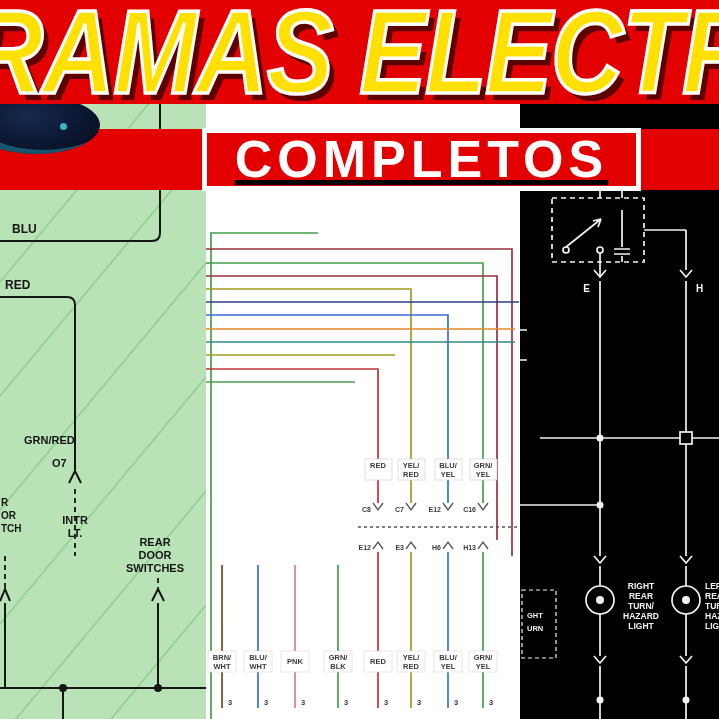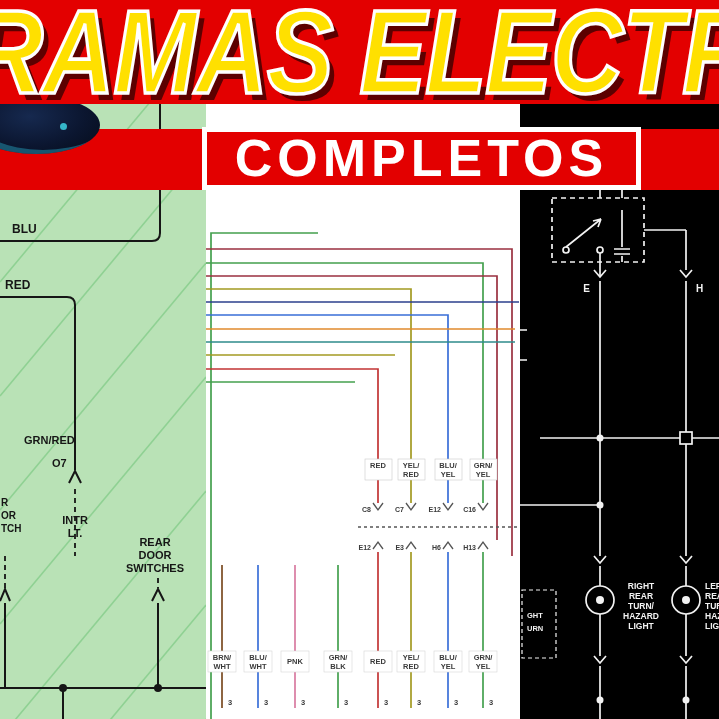--- a/index.html
+++ b/index.html
@@ -8,21 +8,21 @@
   svg.art{position:absolute;left:0;top:0;display:block;}
   svg.art text{font-family:"Liberation Sans",sans-serif;font-weight:bold;}
 
   .banner-top{position:absolute;left:0;top:0;width:719px;height:104px;background:#e30000;
               display:flex;align-items:center;justify-content:center;overflow:hidden;z-index:4;}
   .banner-top .title{white-space:nowrap;font-size:100px;font-weight:bold;font-style:italic;
               color:#ffe000;-webkit-text-stroke:3px #ffffff;
               text-shadow:6px 6px 0 #5c0000;transform:scaleY(1.18);letter-spacing:-1px;}
 
   .banner-sub{position:absolute;left:0;top:129px;width:719px;height:61px;background:#e30000;
-              display:flex;align-items:flex-end;justify-content:center;z-index:2;}
+              display:flex;align-items:center;justify-content:center;z-index:2;text-decoration:underline;}
   .sub-box{transform:translateX(62px);border:5px solid #fff;padding:0 28px;
            font-size:52px;font-weight:bold;letter-spacing:5px;color:#fff;line-height:1.02;}
 
   .photo{position:absolute;left:-28px;top:96px;width:128px;height:58px;border-radius:50%;
          background:radial-gradient(ellipse at 45% 35%, #16294f 0%, #0b1630 55%, #050b18 100%);
          box-shadow:inset 7px -7px 0 -3px rgba(35,140,170,.55);z-index:3;}
   .photo .dot{position:absolute;left:88px;top:27px;width:7px;height:7px;border-radius:50%;
               background:#35b6c9;}
 </style>
 </head>

